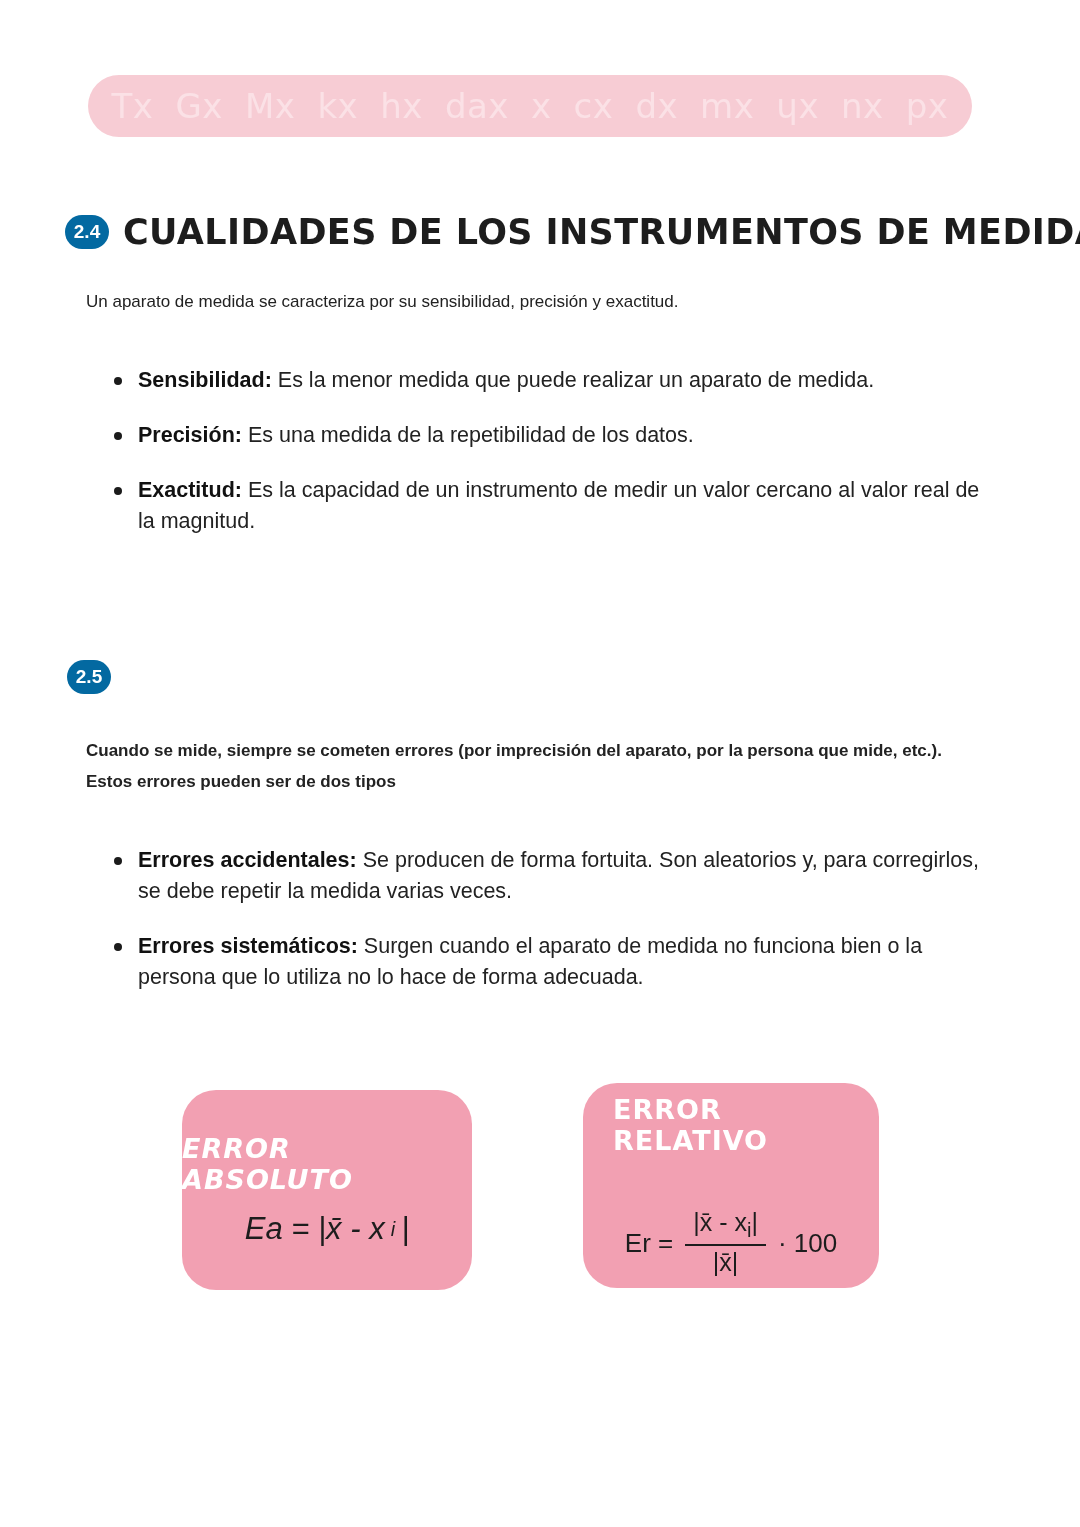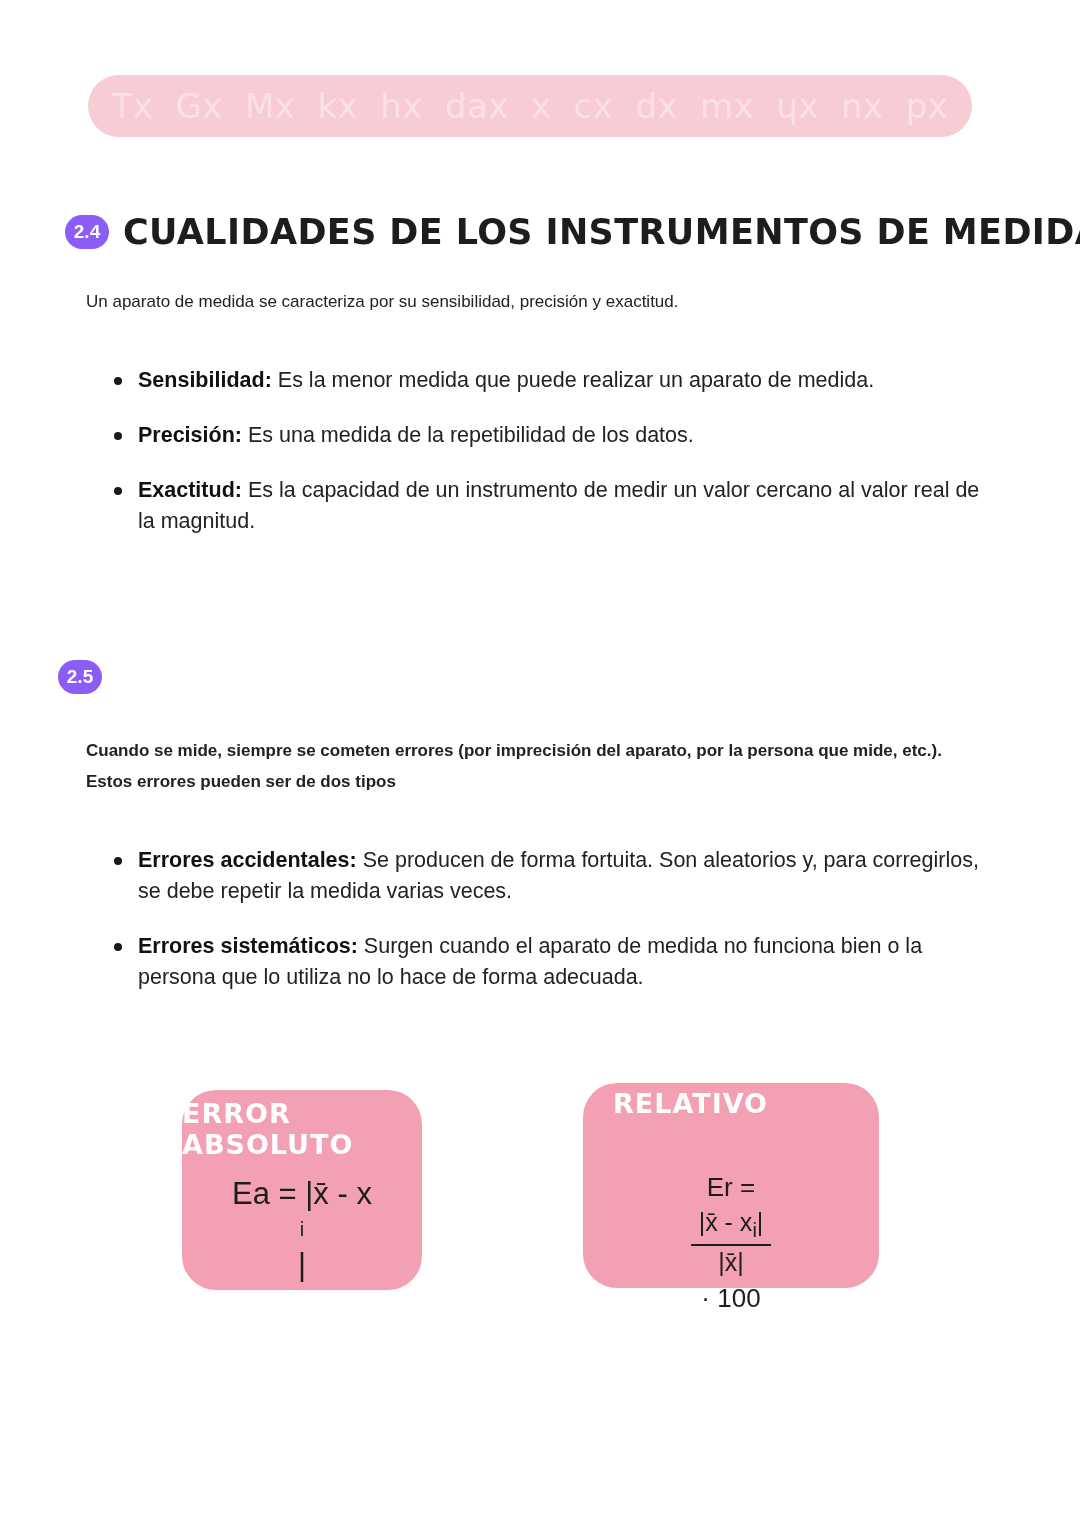--- a/index.html
+++ b/index.html
@@ -52,21 +52,21 @@
   .section-head {
     position: absolute;
     display: flex;
     align-items: center;
     gap: 14px;
   }
   .sec-num {
     width: 44px;
     height: 34px;
     border-radius: 18px;
-    background: #8b5cf6;
+    background: #0369a1;
     color: #ffffff;
     font-size: 19px;
     font-weight: bold;
     display: flex;
     align-items: center;
     justify-content: center;
     font-family: "Liberation Sans", sans-serif;
     flex: none;
   }
   .sec-title {
@@ -138,21 +138,20 @@
   }
   .card-formula {
     margin-top: 16px;
     font-size: 31px;
     color: #1d1d1d;
     font-family: "Liberation Sans", sans-serif;
     display: flex;
     align-items: center;
     gap: 6px;
     white-space: nowrap;
-    flex-direction: column;
   }
   .sub {
     font-size: 20px;
     vertical-align: sub;
   }
 
   
   .frac {
     display: inline-flex;
     flex-direction: column;
@@ -214,36 +213,36 @@
       <b>Sensibilidad:</b><span> Es la menor medida que puede realizar un aparato de medida.</span>
     </li>
     <li>
       <b>Precisión:</b><span> Es una medida de la repetibilidad de los datos.</span>
     </li>
     <li>
       <b>Exactitud:</b><span> Es la capacidad de un instrumento de medir un valor cercano al valor real de la magnitud.</span>
     </li>
   </ul>
 
-  <div class="section-head" style="left:58px; top:660px;">
+  <div class="section-head" style="left:67px; top:660px;">
     <div class="sec-num">2.5</div>
   </div>
 
   <div class="para" style="left:86px; top:735px; width:900px;font-weight:bold;">Cuando se mide, siempre se cometen errores (por imprecisión del aparato, por la persona que mide, etc.). Estos errores pueden ser de dos tipos</div>
 
   <ul class="bullets" style="left:100px; top:845px; width:900px;">
     <li>
       <b>Errores accidentales:</b><span> Se producen de forma fortuita. Son aleatorios y, para corregirlos, se debe repetir la medida varias veces.</span>
     </li>
     <li>
       <b>Errores sistemáticos:</b><span> Surgen cuando el aparato de medida no funciona bien o la persona que lo utiliza no lo hace de forma adecuada.</span>
     </li>
   </ul>
 
-  <div class="card" style="left:182px; top:1090px; width:240px; height:200px;">
+  <div class="card" style="left:182px; top:1090px; width:290px; height:200px;font-style:italic;">
     <div class="card-title">ERROR ABSOLUTO</div>
     <div class="card-formula">
       <span>Ea = |x̄ - x</span>
         <span class="sub">i</span>
         <span>|</span>
     </div>
   </div>
 
   <div class="card" style="left:583px; top:1083px; width:296px; height:205px;gap:43px;">
     <div class="card-title" style="align-self:flex-start; margin-left:30px;">ERROR RELATIVO</div>

